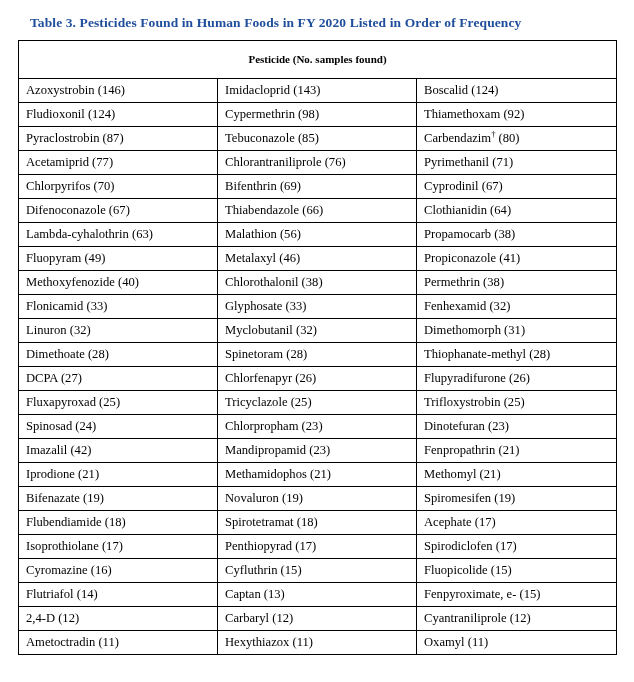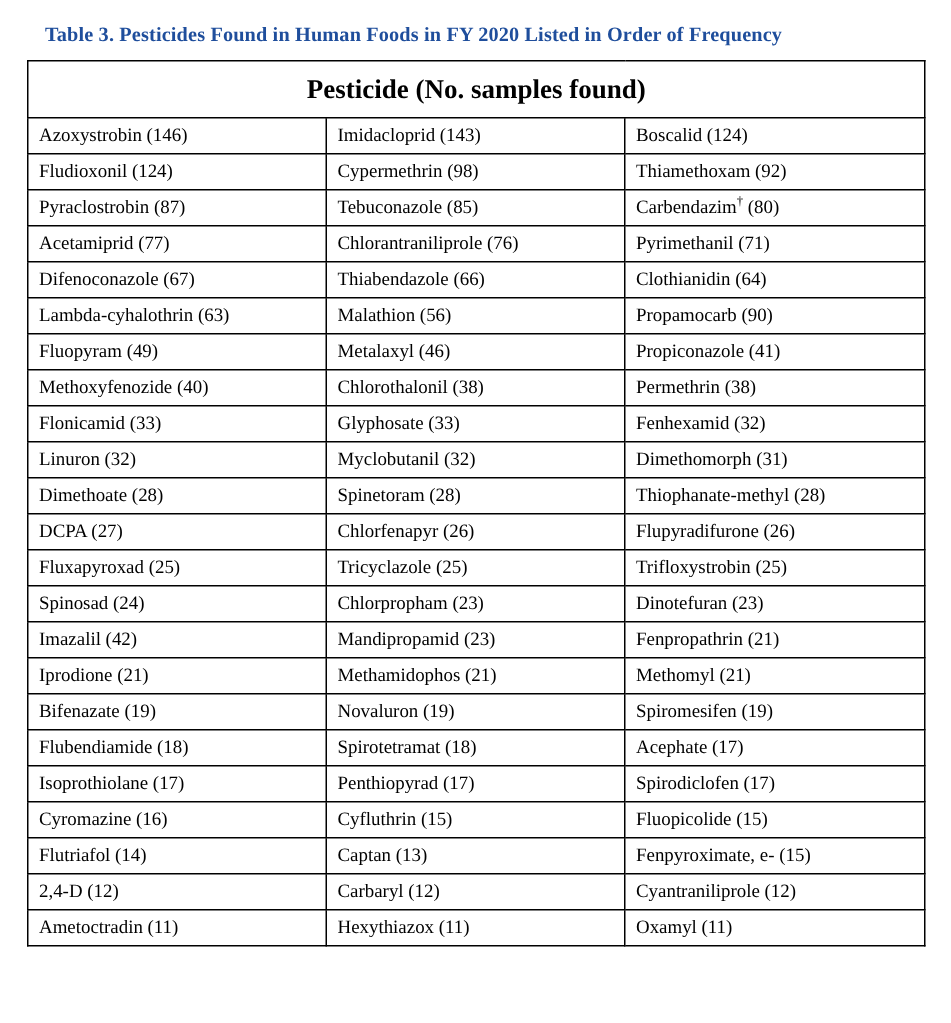--- a/index.html
+++ b/index.html
@@ -36,21 +36,21 @@
     width: 598px;
     table-layout: fixed;
   }
   table.pest-table th,
   table.pest-table td {
     border: 1px solid #000000;
     font-family: "Liberation Serif", serif;
   }
   table.pest-table th.header-cell {
     text-align: center;
-    font-size: 18px;
+    font-size: 11px;
     font-weight: bold;
     padding: 6px 0 7px 0;
     height: 24px;
   }
   table.pest-table td {
     font-size: 12.6px;
     padding: 3px 0 3px 7px;
     height: 17px;
     vertical-align: middle;
     white-space: nowrap;
@@ -98,28 +98,33 @@
           <td>Pyraclostrobin (87)</td>
           <td>Tebuconazole (85)</td>
           <td>Carbendazim<sup>†</sup> (80)</td>
         </tr>
         <tr>
           <td>Acetamiprid (77)</td>
           <td>Chlorantraniliprole (76)</td>
           <td>Pyrimethanil (71)</td>
         </tr>
         <tr>
+          <td>Chlorpyrifos (70)</td>
+          <td>Bifenthrin (69)</td>
+          <td>Cyprodinil (67)</td>
+        </tr>
+        <tr>
           <td>Difenoconazole (67)</td>
           <td>Thiabendazole (66)</td>
           <td>Clothianidin (64)</td>
         </tr>
         <tr>
           <td>Lambda-cyhalothrin (63)</td>
           <td>Malathion (56)</td>
-          <td>Propamocarb (90)</td>
+          <td>Propamocarb (38)</td>
         </tr>
         <tr>
           <td>Fluopyram (49)</td>
           <td>Metalaxyl (46)</td>
           <td>Propiconazole (41)</td>
         </tr>
         <tr>
           <td>Methoxyfenozide (40)</td>
           <td>Chlorothalonil (38)</td>
           <td>Permethrin (38)</td>

